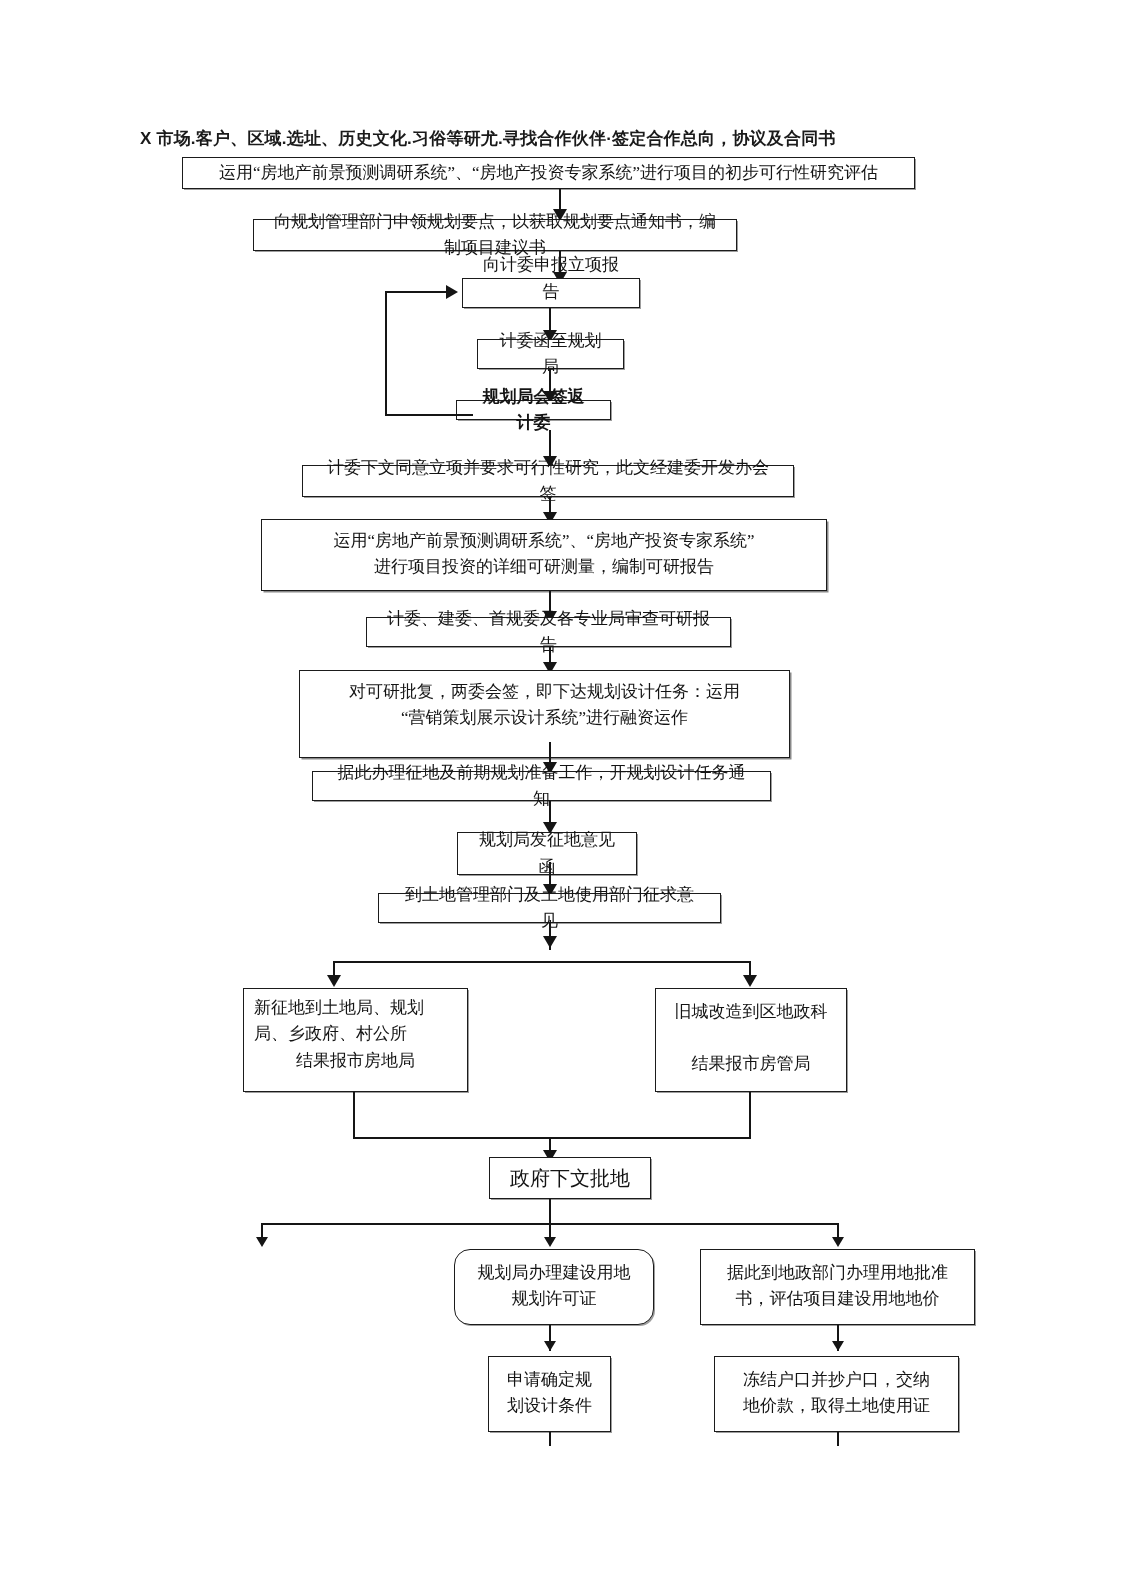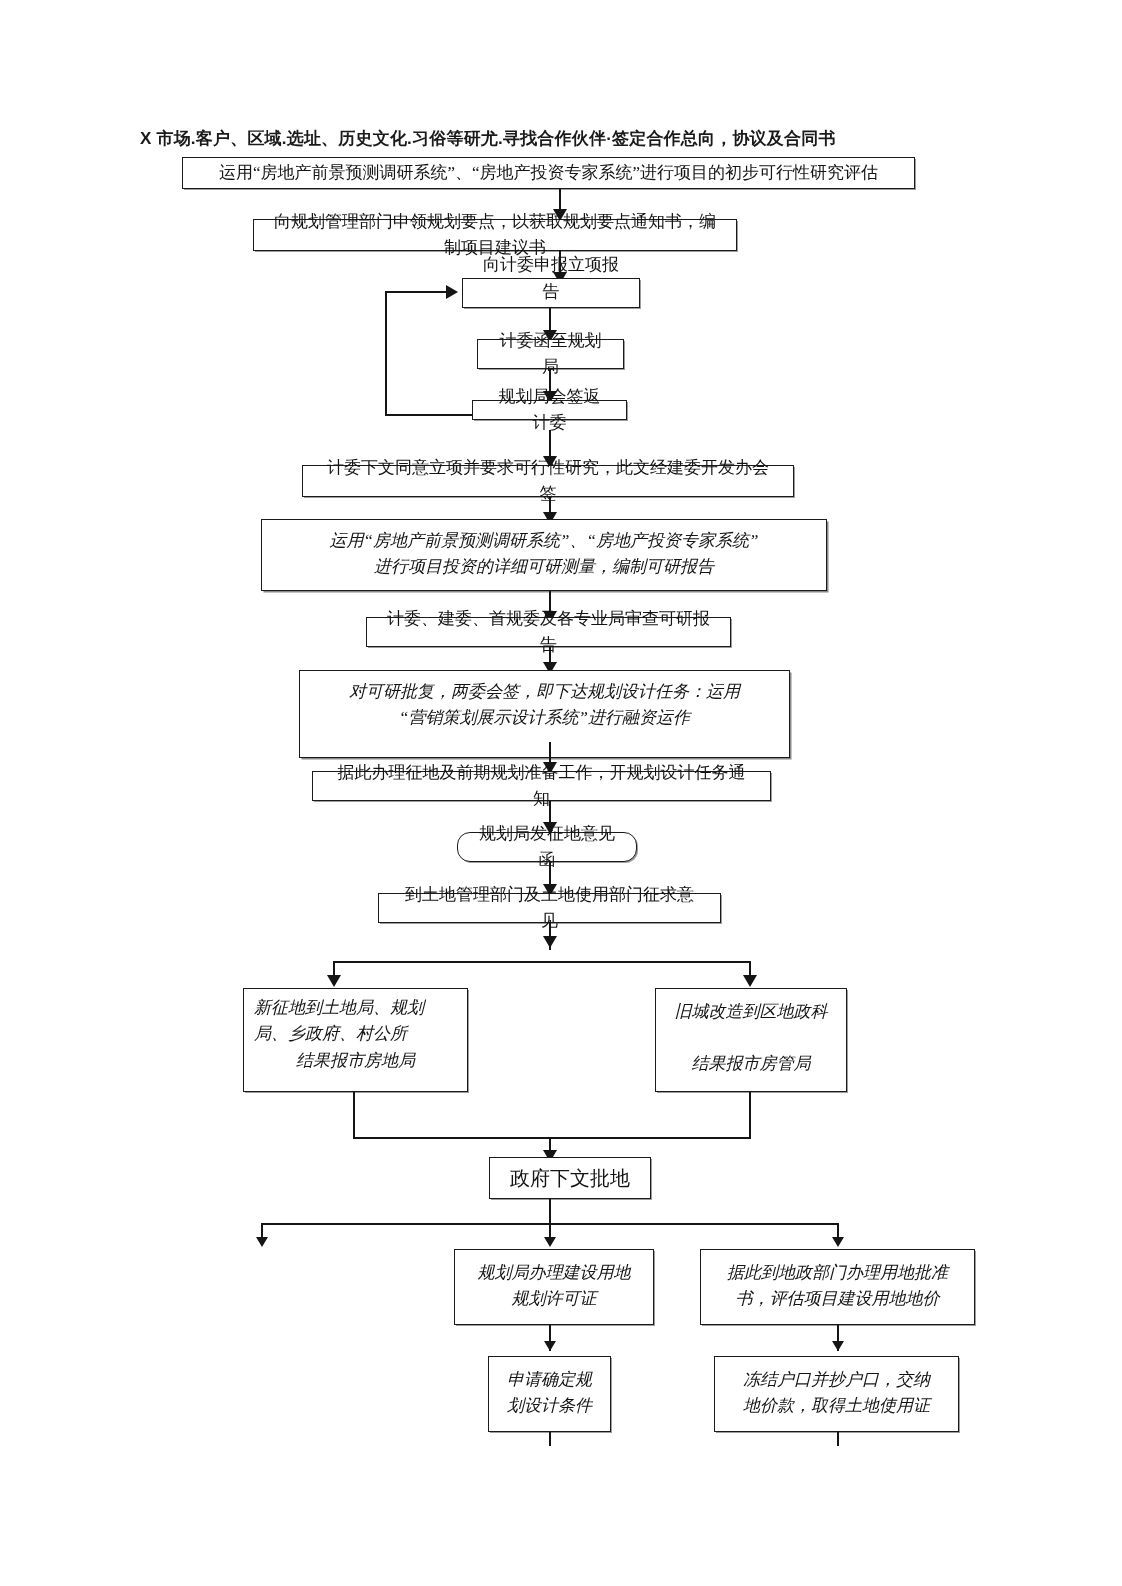--- a/index.html
+++ b/index.html
@@ -47,21 +47,21 @@
     line-height: 1.55;
     color: #141414;
     padding: 2px 18px;
     box-shadow: 2px 2px 0 -0.5px rgba(40,40,40,0.55);
   }
   .node.thin {
     border-width: 1.4px;
     box-shadow: 1.5px 1.5px 0 -0.5px rgba(60,60,60,0.5);
   }
   .node .txt { display: block; width: 100%; }
-  .node .line2 { display: block; font-style: italic; }
+  .node .line2 { display: block; }
   
   .vline, .hline {
     position: absolute;
     background: #151515;
   }
   .vline { width: 2.4px; }
   .hline { height: 2.4px; }
   
   .arrow-down {
     position: absolute;
@@ -107,21 +107,21 @@
   </div>
   <div class="vline" style="left:549px; top:308px; height:28px;"></div>
   <div class="arrow-down" style="left:543px; top:330px;"></div>
 
   <div class="node thin" style="left:477px; top:339px; width:147px; height:30px;">
     <span class="txt">计委函至规划局</span>
   </div>
   <div class="vline" style="left:549px; top:369px; height:28px;"></div>
   <div class="arrow-down" style="left:543px; top:391px;"></div>
 
-  <div class="node thin" style="left:472px; top:400px; width:155px; height:20px;">
+  <div class="node thin" style="left:456px; top:400px; width:155px; height:20px;font-weight:bold;">
     <span class="txt">规划局会签返计委</span>
   </div>
 
   <div class="hline" style="left:385px; top:414px; width:88px;"></div>
   <div class="vline" style="left:385px; top:291px; height:125px;"></div>
   <div class="hline" style="left:385px; top:291px; width:63px;"></div>
   <div class="arrow-right" style="left:446px; top:285px;"></div>
 
   <div class="vline" style="left:549px; top:430px; height:33px;"></div>
   <div class="arrow-down" style="left:543px; top:456px;"></div>
@@ -151,21 +151,21 @@
   </div>
   <div class="vline" style="left:549px; top:742px; height:26px;"></div>
   <div class="arrow-down" style="left:543px; top:762px;"></div>
 
   <div class="node thin" style="left:312px; top:771px; width:459px; height:30px;">
     <span class="txt">据此办理征地及前期规划准备工作，开规划设计任务通知</span>
   </div>
   <div class="vline" style="left:549px; top:801px; height:27px;"></div>
   <div class="arrow-down" style="left:543px; top:822px;"></div>
 
-  <div class="node thin" style="left:457px; top:832px; width:180px; height:30px;border-radius:13px;">
+  <div class="node thin" style="left:457px; top:832px; width:180px; height:43px;">
     <span class="txt">规划局发征地意见函</span>
   </div>
   <div class="vline" style="left:549px; top:862px; height:28px;"></div>
   <div class="arrow-down" style="left:543px; top:884px;"></div>
 
   <div class="node thin" style="left:378px; top:893px; width:343px; height:30px;">
     <span class="txt">到土地管理部门及土地使用部门征求意见</span>
   </div>
 
   <div class="vline" style="left:549px; top:923px; height:27px;"></div>
@@ -200,21 +200,21 @@
   <div class="vline" style="left:549px; top:1199px; height:26px;"></div>
   <div class="hline" style="left:261px; top:1223px; width:578px;"></div>
   <div class="vline" style="left:261px; top:1223px; height:22px;"></div>
   <div class="arrow-down small" style="left:256px; top:1237px;"></div>
   <div class="vline" style="left:549px; top:1223px; height:22px;"></div>
   <div class="arrow-down small" style="left:544px; top:1237px;"></div>
   <div class="vline" style="left:837px; top:1223px; height:22px;"></div>
   <div class="arrow-down small" style="left:832px; top:1237px;"></div>
 
 
-  <div class="node thin" style="left:454px; top:1249px; width:200px; height:76px; display:block; padding-top:10px;">
+  <div class="node thin" style="left:454px; top:1249px; width:200px; height:76px; display:block; padding-top:10px;border-radius:16px;">
     <span class="line2">规划局办理建设用地</span>
     <span class="line2">规划许可证</span>
   </div>
 
   <div class="node thin" style="left:700px; top:1249px; width:275px; height:76px; display:block; padding-top:10px;">
     <span class="line2">据此到地政部门办理用地批准</span>
     <span class="line2">书，评估项目建设用地地价</span>
   </div>
 
   <div class="vline" style="left:549px; top:1325px; height:26px;"></div>

